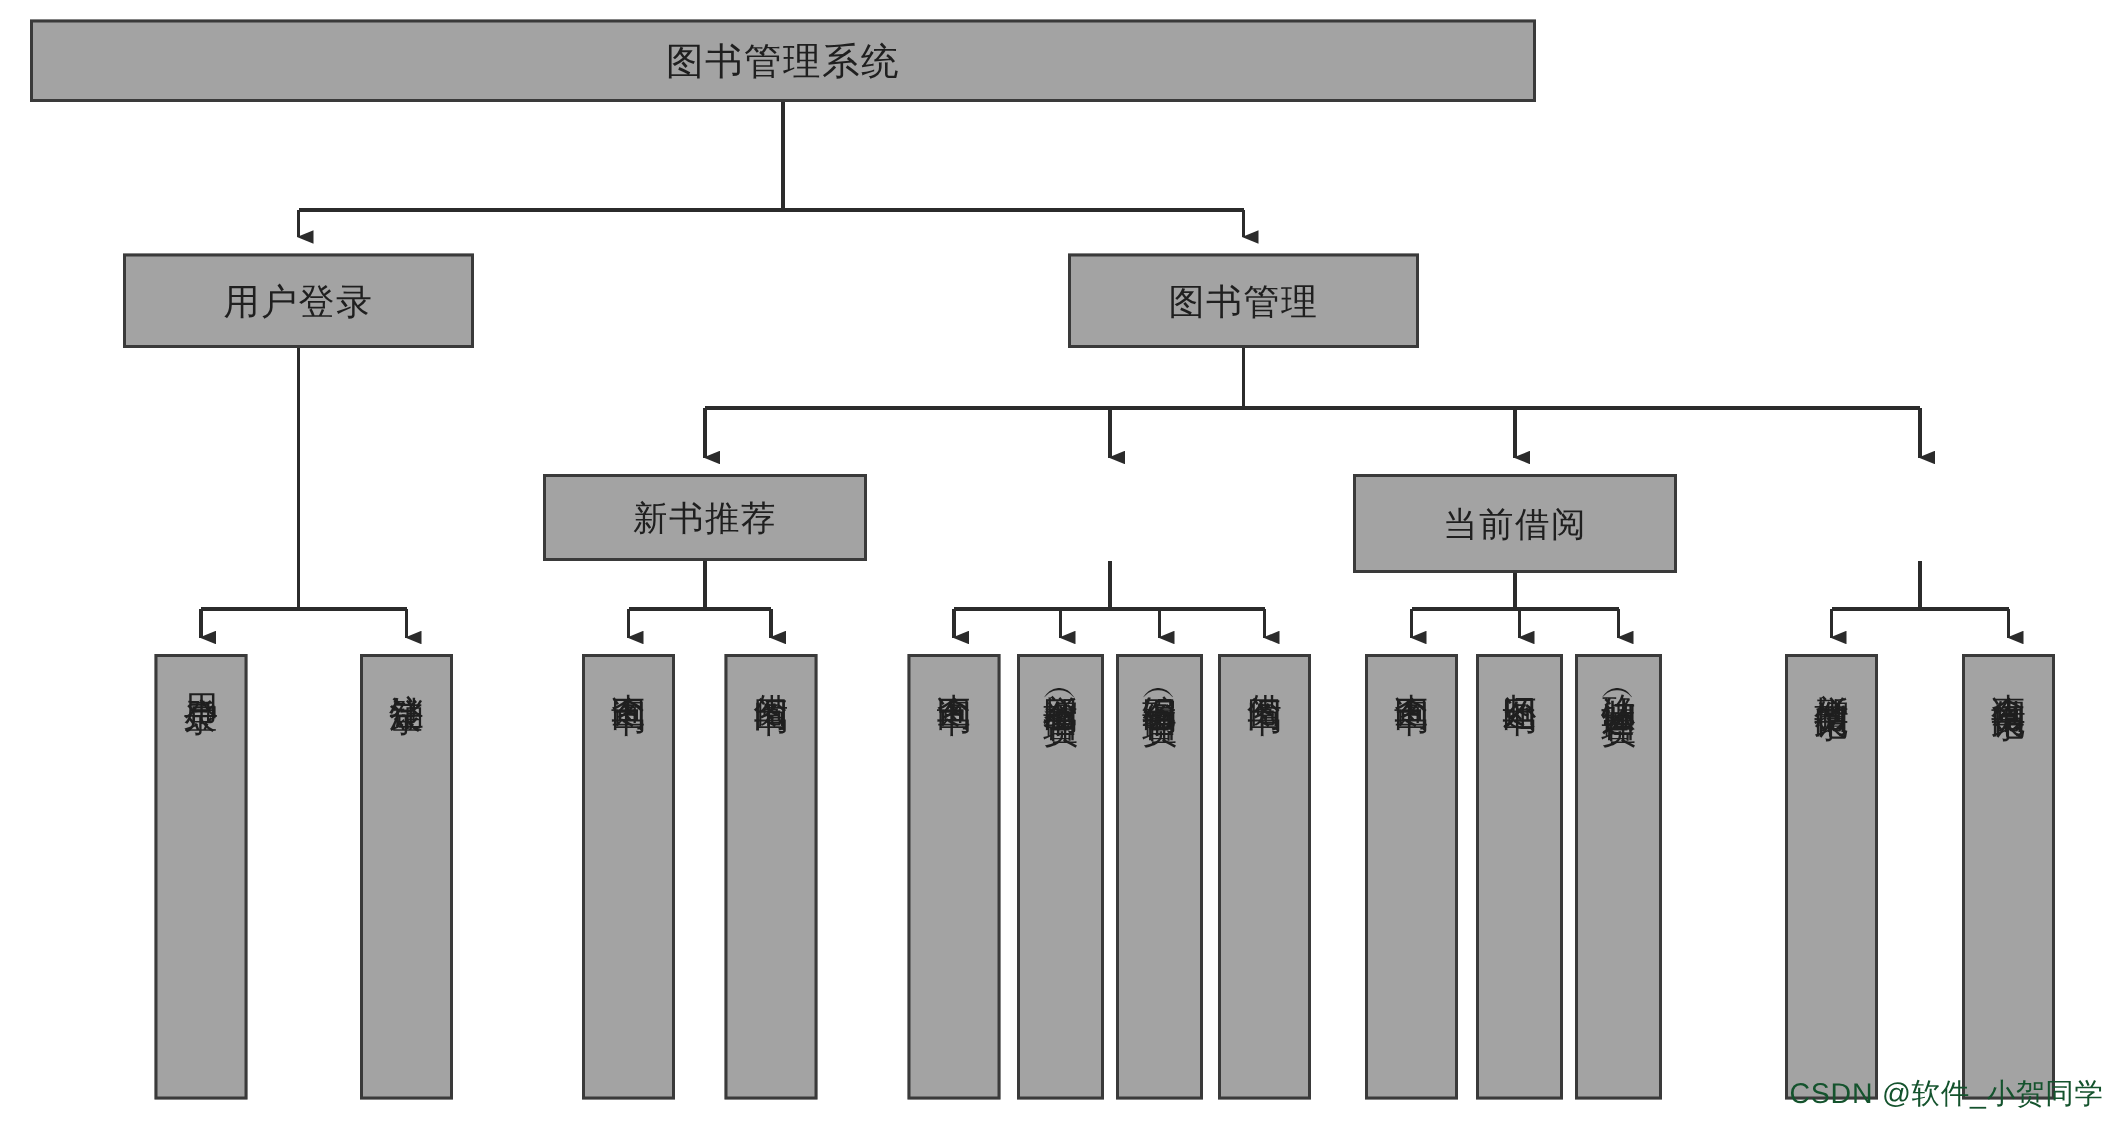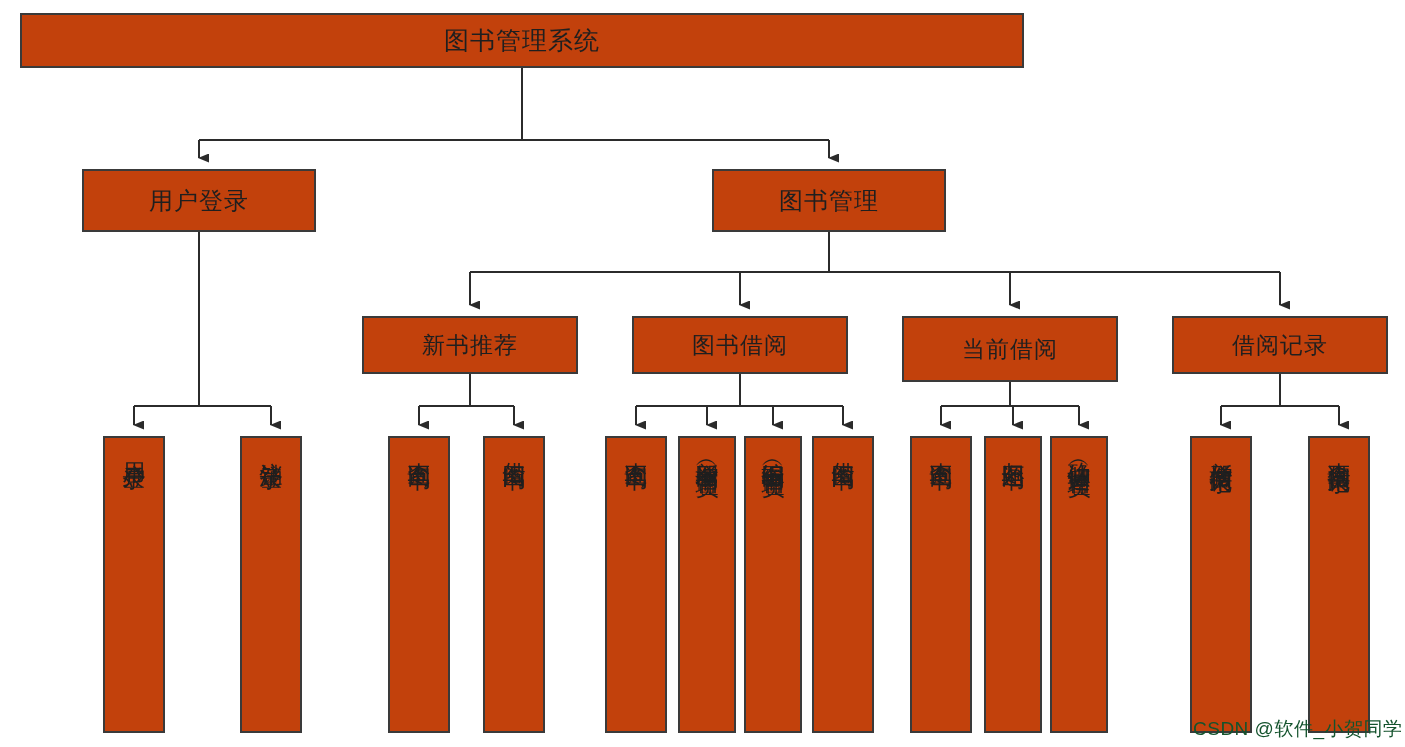--- a/index.html
+++ b/index.html
@@ -23,21 +23,21 @@
     position: absolute;
     left: 0;
     top: 0;
     width: 1405px;
     height: 747px;
     pointer-events: none;
   }
   .node {
     position: absolute;
     box-sizing: border-box;
-    background: #c2410c;
+    background: #a3a3a3;
     border: 2.5px solid #3a3a3a;
     display: flex;
     align-items: center;
     justify-content: center;
     color: #1f1f1f;
   }
   .node.root {
     font-size: 25px;
   }
   .node.lvl2 {
@@ -133,28 +133,22 @@
   <div class="node lvl2" id="l2-0" style="left: 82px; top: 169px; width: 234px; height: 63px;">
     <span class="htext">用户登录</span>
   </div>
   <div class="node lvl3" id="l3-0" style="left: 362px; top: 316px; width: 216px; height: 58px;">
     <span class="htext">新书推荐</span>
   </div>
 
   <div class="node lvl2" id="l2-1" style="left: 712px; top: 169px; width: 234px; height: 63px;">
     <span class="htext">图书管理</span>
   </div>
-  <div class="node lvl3" id="l3-1" style="left: 632px; top: 316px; width: 216px; height: 58px;">
-    <span class="htext">图书借阅</span>
-  </div>
   <div class="node lvl3" id="l3-2" style="left: 902px; top: 316px; width: 216px; height: 66px;">
     <span class="htext">当前借阅</span>
-  </div>
-  <div class="node lvl3" id="l3-3" style="left: 1172px; top: 316px; width: 216px; height: 58px;">
-    <span class="htext">借阅记录</span>
   </div>
 
   <div class="node leaf" id="lf-0" style="left: 103px; top: 436px; width: 62px; height: 297px;">
     <span class="vtext">用户登录</span>
   </div>
   <div class="node leaf" id="lf-1" style="left: 240px; top: 436px; width: 62px; height: 297px;">
     <span class="vtext">注销登录</span>
   </div>
   <div class="node leaf" id="lf-2" style="left: 388px; top: 436px; width: 62px; height: 297px;">
     <span class="vtext">查询图书</span>

